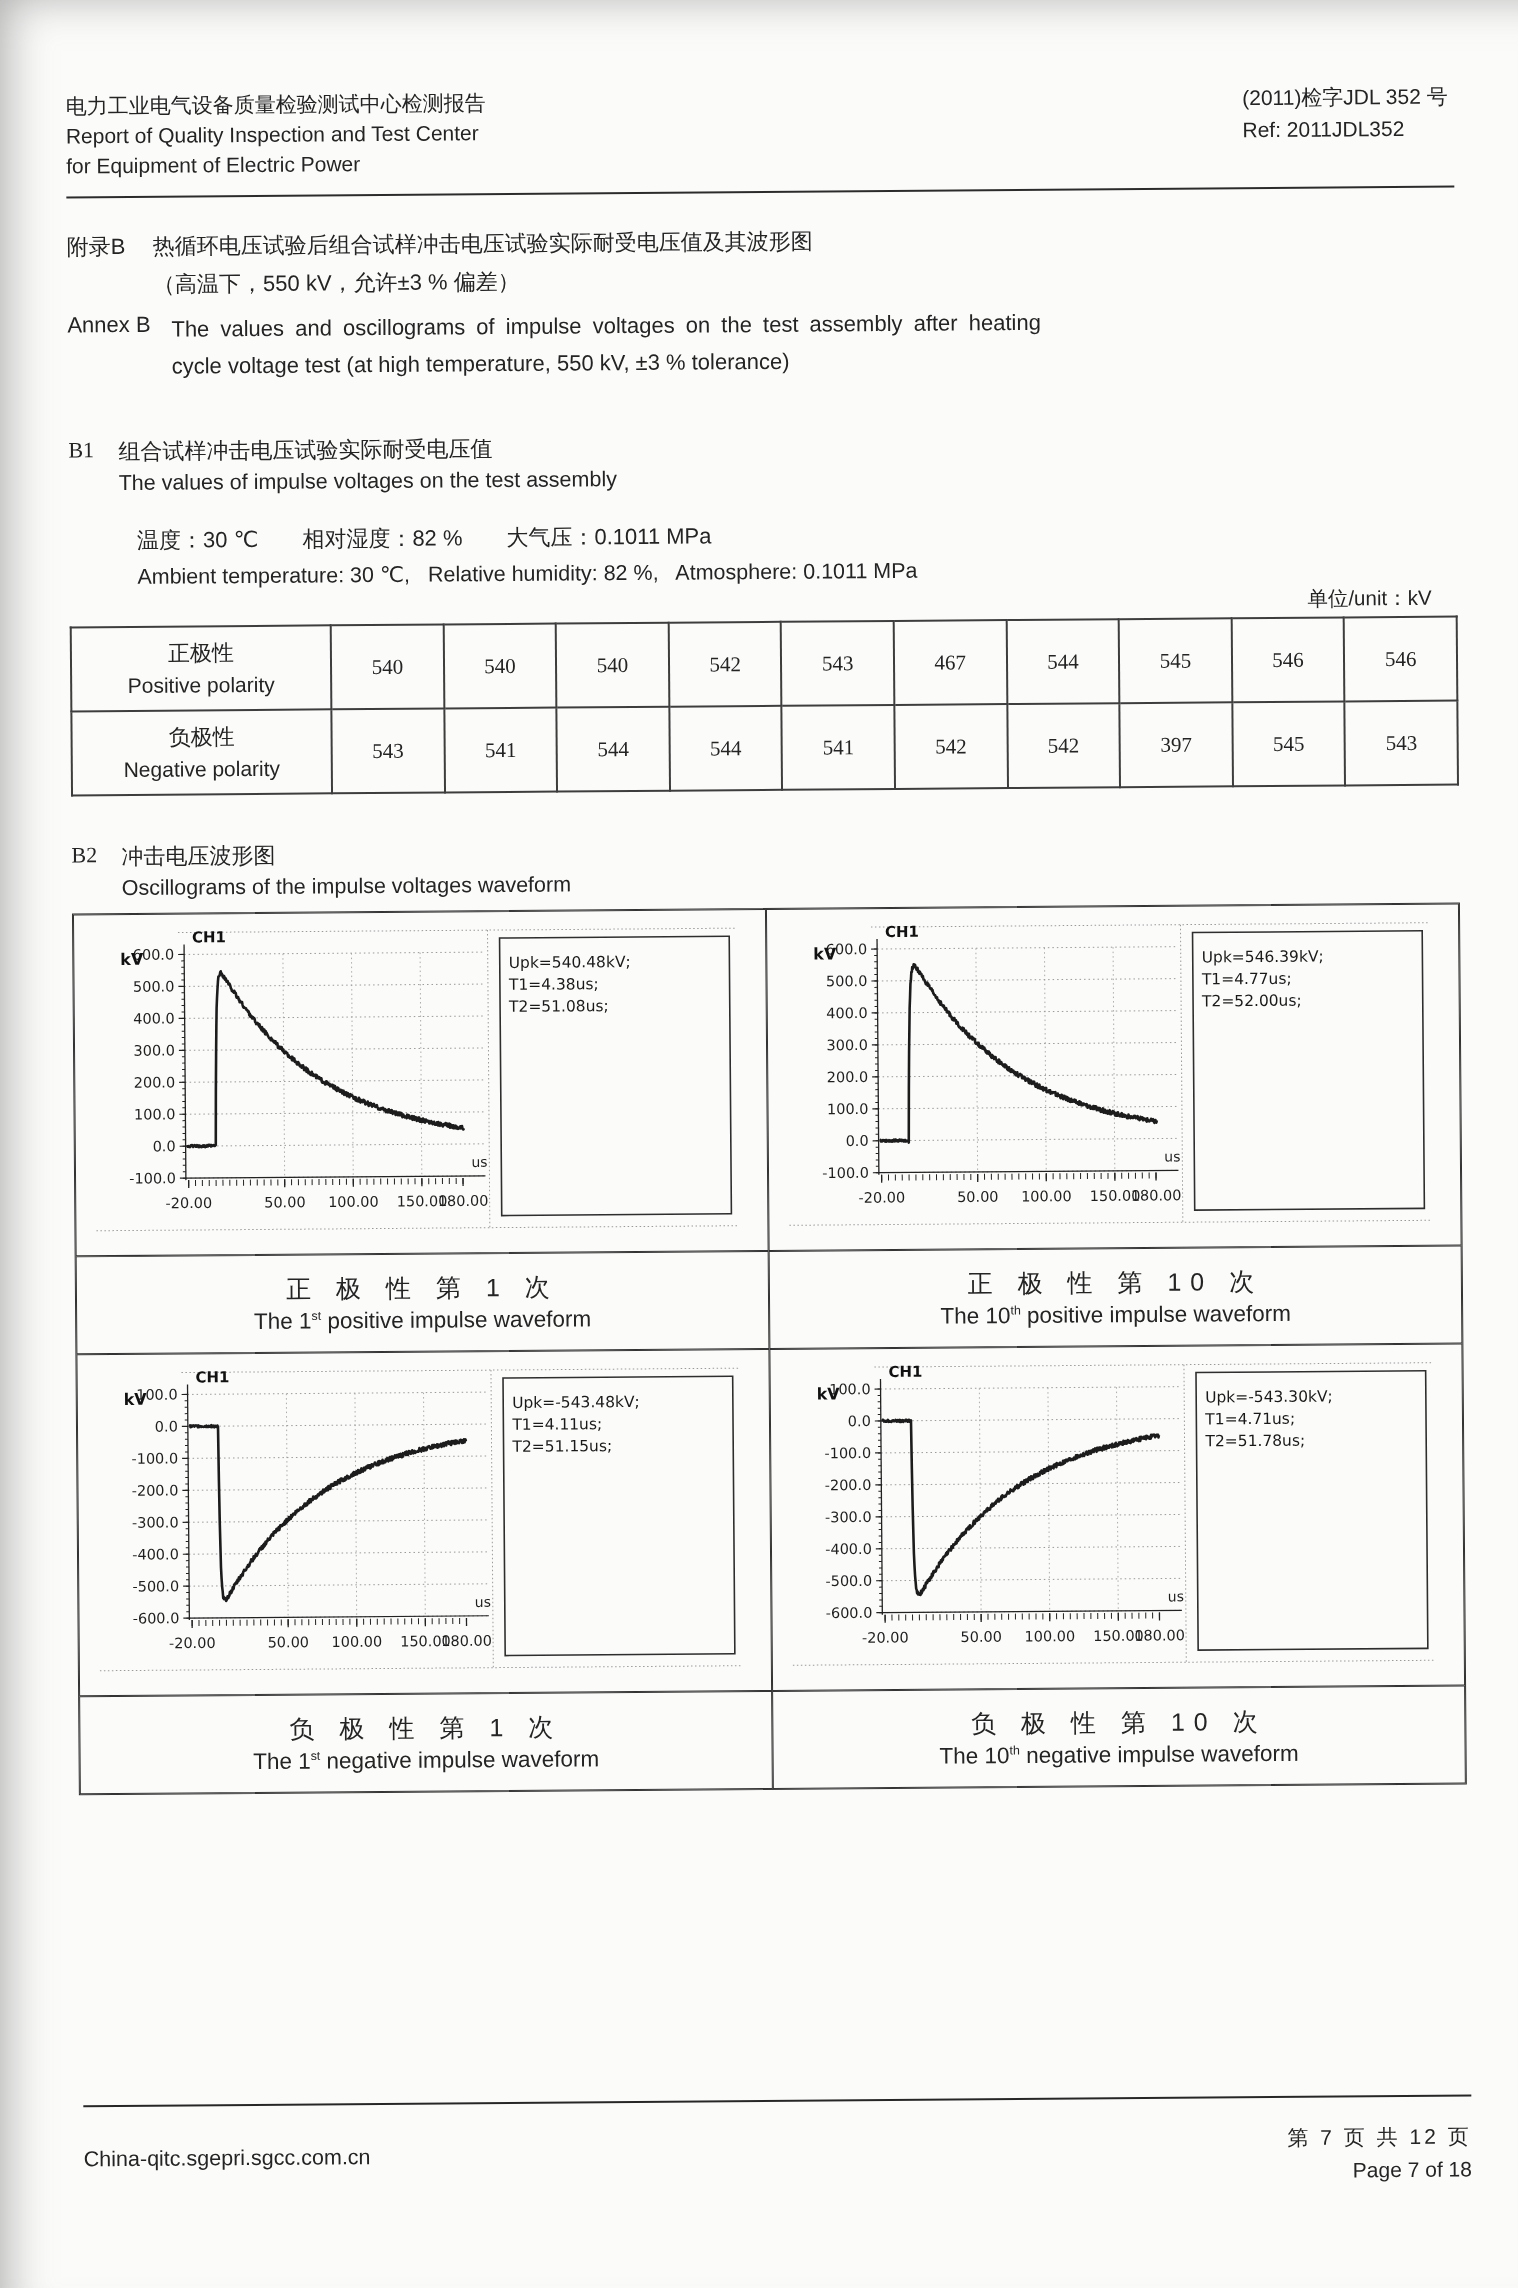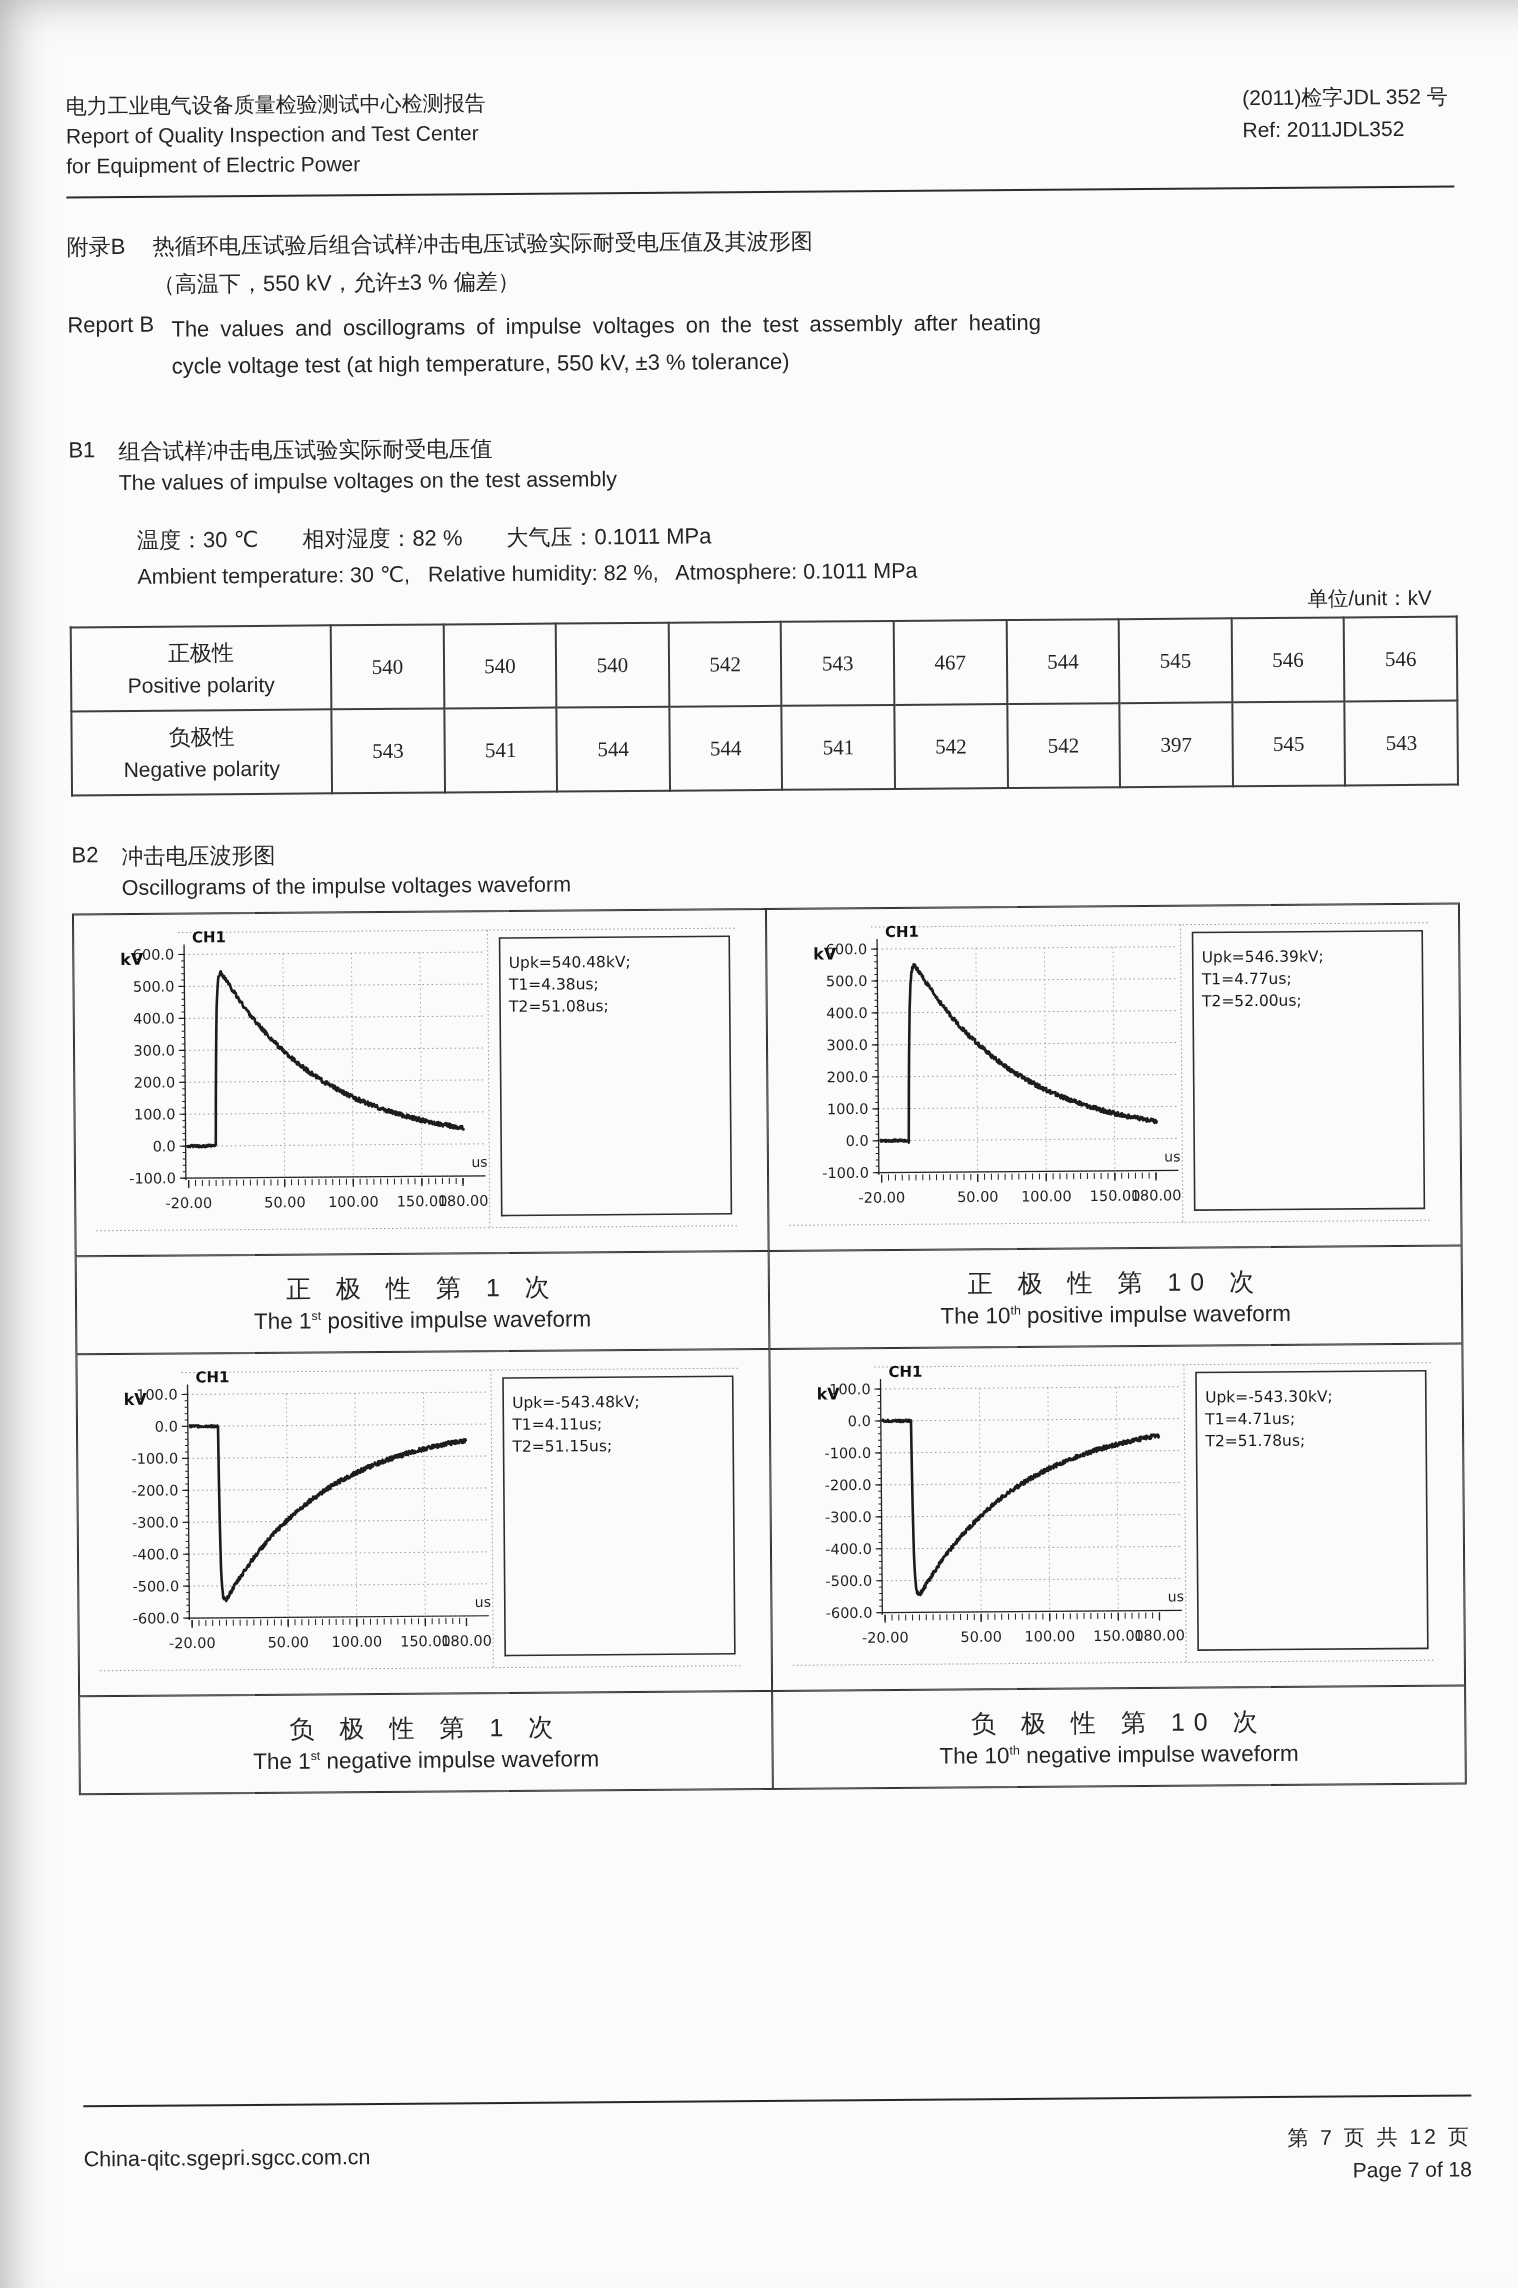--- a/index.html
+++ b/index.html
@@ -23,21 +23,21 @@
   .row{display:flex;align-items:flex-start;}
   .lab-cn{flex:none;width:86px;}
   .annex-sub{margin-left:86px;margin-top:8px;}
   .annex-en{margin-top:12px;}
   .lab-en{flex:none;width:104px;}
   .annex-en-text div{line-height:1.65;}
   .ws{word-spacing:5px;}
 
   
   .b1{margin-top:52px;font-size:22px;}
-  .lab-sec{flex:none;width:50px;}
+  .lab-sec{flex:none;width:50px;font-family:Liberation Serif, serif;}
   .sec-en{margin-left:50px;margin-top:4px;font-size:21.5px;}
   .conds{margin:30px 0 4px 68px;}
   .cond-cn{font-size:22px;}
   .cond-en{font-size:21.5px;margin-top:8px;}
   .unit{text-align:right;font-size:20.5px;padding-right:26px;margin-top:2px;}
 
   table.vtable{width:100%;border-collapse:collapse;margin-top:4px;}
   table.vtable td{border:2px solid #3d3d3d;text-align:center;font-size:21px;}
   td.rowlab{width:250px;padding:8px 4px;}
   .rowlab .cn{font-size:22px;line-height:1.5;}
@@ -83,21 +83,21 @@
       </div>
     </div>
 
     <div class="annex">
       <div class="row">
         <div class="lab-cn">附录B</div>
         <div>热循环电压试验后组合试样冲击电压试验实际耐受电压值及其波形图</div>
       </div>
       <div class="annex-sub">（高温下，550 kV，允许±3 % 偏差）</div>
       <div class="row annex-en">
-        <div class="lab-en">Report B</div>
+        <div class="lab-en">Annex B</div>
         <div class="annex-en-text">
           <div class="ws">The values and oscillograms of impulse voltages on the test assembly after heating</div>
           <div>cycle voltage test (at high temperature, 550 kV, ±3 % tolerance)</div>
         </div>
       </div>
     </div>
 
     <div class="b1">
       <div class="row">
         <div class="lab-sec">B1</div>

